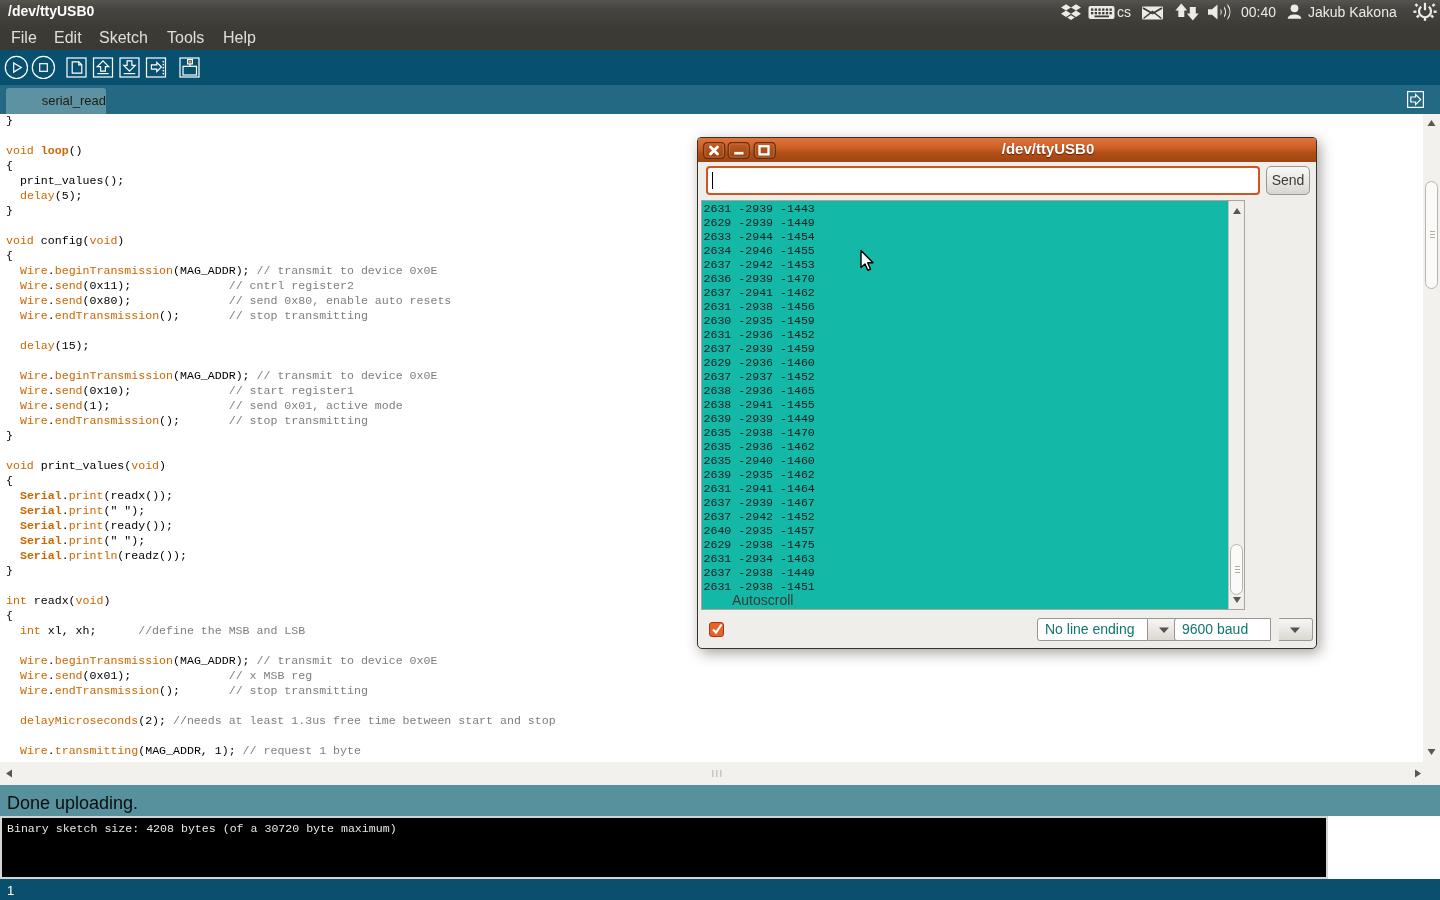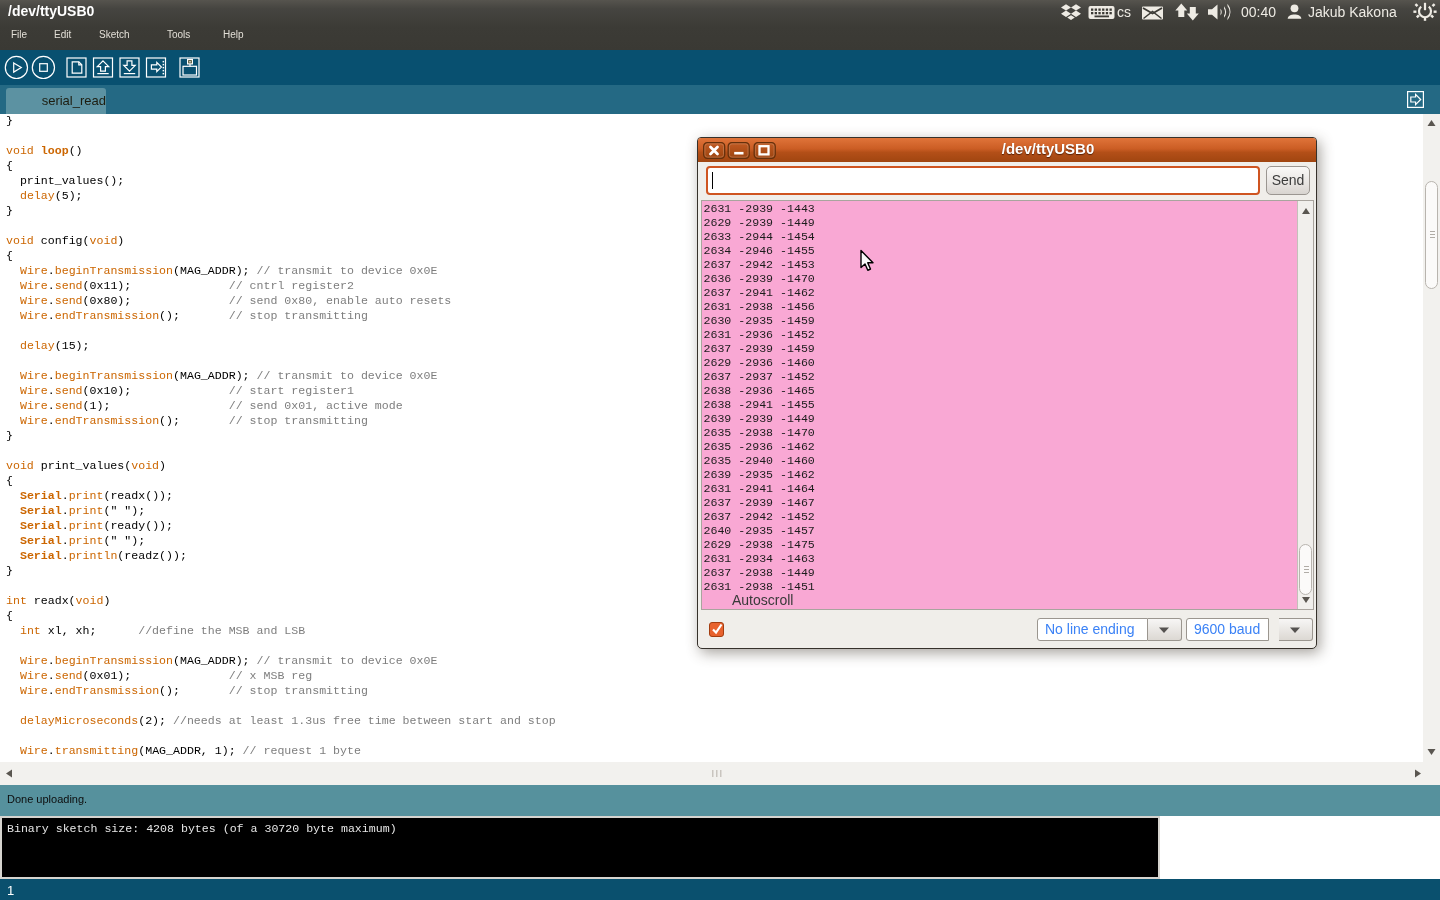--- a/index.html
+++ b/index.html
@@ -1,71 +1,71 @@
 <!DOCTYPE html>
 <html><head><meta charset="utf-8">
 <style>
   * { margin:0; padding:0; box-sizing:border-box; }
   html,body { width:1440px; height:900px; overflow:hidden; background:#fff;
     font-family:"Liberation Sans", sans-serif; }
   .abs { position:absolute; }
   #panel { left:0; top:0; width:1440px; height:50px;
     background:linear-gradient(#56544e 0%, #454440 18%, #3c3b36 55%, #3a3934 100%); }
   #wtitle { left:8px; top:3px; color:#fff; font-weight:bold; font-size:14px; }
-  .menuitem { top:29px; color:#e2ded6; font-size:10px; }
+  .menuitem { top:29px; color:#e2ded6; font-size:16px; }
   #toolbar { left:0; top:50px; width:1440px; height:35px; background:#085070; }
   #tabstrip { left:0; top:85px; width:1440px; height:29px; background:#246984; }
   #tab { left:6px; top:88px; width:100px; height:26px; background:#5c92a2;
     border-radius:3px 3px 0 0; color:#1d1d10; font-size:13px; text-align:right;
     padding-left:15px; line-height:26px; }
   #editor { left:0; top:114px; width:1423px; height:648px; background:#fff; overflow:hidden; }
   #code { position:absolute; left:6px; top:-1px; font-family:"Liberation Mono", monospace;
     font-size:11.6px; line-height:15px; color:#000; white-space:pre; }
   .k { color:#cc6600;margin-top:28px; }
   .b { color:#cc6600; font-weight:bold; }
   .c { color:#7e7e7e; }
   #vscroll { left:1423px; top:114px; width:17px; height:648px; background:#f2f1ee; }
   #vthumb { left:1.5px; top:67px; width:13px; height:108px; background:#fbfaf9;
     border:1px solid #b8b4ae; border-radius:7px; }
   #hscroll { left:0; top:762px; width:1440px; height:23px; background:#f2f1ee; }
   #status { left:0; top:785px; width:1440px; height:31px; background:#56919d;
-    color:#0d0d0d; font-size:11px; }
-  #console { left:0; top:816px; width:1160px; height:63px; background:#000;
+    color:#0d0d0d; font-size:18px; }
+  #console { left:0; top:816px; width:1328px; height:63px; background:#000;
     border:2px solid #d6d4cf; border-left-width:2px; border-right-width:2px;
     color:#e6e6e6; font-family:"Liberation Mono", monospace; font-size:11.6px; }
   #linestrip { left:0; top:879px; width:1440px; height:21px; background:#0a506e;
     color:#fff; font-size:13px; }
 
   
   #swin { left:697px; top:137px; width:620px; height:512px;
     border:1px solid #36312b; border-radius:4px 4px 5px 5px; background:#f0eeea;
     box-shadow:3px 4px 14px rgba(60,50,40,0.45); }
   #stitlebar { left:0; top:0; width:618px; height:24px; border-radius:3px 3px 0 0;
     background:linear-gradient(#e0743a 0%, #cb5d24 45%, #b34f18 60%, #a04510 100%); }
   #stitle { left:90px; top:2px; width:520px; text-align:center; color:#fff;
     font-weight:bold; font-size:15px; text-shadow:0 1px 1px rgba(60,20,0,0.8); }
   #sinput { left:8px; top:28px; width:554px; height:29px; background:#fff;
     border:2px solid #cf5420; border-radius:4px; }
   #sendbtn { left:568px; top:28px; width:44px; height:29px;
     background:linear-gradient(#f9f8f7 0%, #e8e5e2 60%, #d8d4d0 100%);
     border:1px solid #9b9691; border-radius:5px; color:#3c3c3c; font-size:14px;
     text-align:center; line-height:26px; }
-  #soutwrap { left:3px; top:62px; width:613px; height:410px; background:#f9a8d4;
+  #soutwrap { left:3px; top:62px; width:544px; height:410px; background:#14b8a6;
     border:1px solid #a9a49e; }
   #sout { position:absolute; left:1.5px; top:1px; font-family:"Liberation Mono", monospace;
     font-size:11.6px; line-height:14px; color:#1c1c1c; white-space:pre; }
   #soutsb { position:absolute; right:0; top:0; width:16px; height:408px;
     background:#f1efec; border-left:1px solid #c4c0ba; }
   #sthumb { position:absolute; left:1px; top:343px; width:13px; height:51px;
     background:#fbfaf9; border:1px solid #b8b4ae; border-radius:7px; }
   #checkbox { left:11px; top:484px; width:15px; height:15px; background:#e8622d;
     border:1px solid #a33d10; border-radius:3px; }
   #autoscroll { left:34px; top:454px; font-size:14px; color:#3a3a3a; }
   .combo-field { top:480px; height:23px; background:#fff; border:1px solid #9b968f;
-    border-radius:3px 0 0 3px; font-size:14px; color:#3b82f6; padding:2px 0 12px 7px; }
+    border-radius:3px 0 0 3px; font-size:14px; color:#0f766e; padding:2px 0 12px 7px; }
   .combo-btn { top:480px; width:34px; height:23px;
     background:linear-gradient(#f7f6f5, #dcd8d3); border:1px solid #9b968f;
     border-left:none; border-radius:0 3px 3px 0; }
 </style></head>
 <body>
 
 <div id="panel" class="abs"></div>
 <div id="wtitle" class="abs">/dev/ttyUSB0</div>
 <div class="abs menuitem" style="left:11px;">File</div>
 <div class="abs menuitem" style="left:54px;">Edit</div>
@@ -320,20 +320,20 @@
       </div>
   </div>
   <div id="checkbox" class="abs"><svg width="14" height="14" viewBox="0 0 14 14">
         <path d="M3 6.5 L6 9.5 L11.5 1.5" stroke="#fff" stroke-width="2.2" fill="none"></path>
       </svg></div>
   <div id="autoscroll" class="abs">Autoscroll</div>
   <div class="abs combo-field" style="left:339px; width:111px;">No line ending</div>
   <div class="abs combo-btn" style="left:450px;"><svg width="32" height="21" viewBox="0 0 32 21">
         <path d="M11 8.5 L21 8.5 L16 14 Z" fill="#555250"></path>
       </svg></div>
-  <div class="abs combo-field" style="left:488px; width:83px;">9600 baud</div>
+  <div class="abs combo-field" style="left:476px; width:97px;">9600 baud</div>
   <div class="abs combo-btn" style="left:581px;"><svg width="32" height="21" viewBox="0 0 32 21">
         <path d="M11 8.5 L21 8.5 L16 14 Z" fill="#555250"></path>
       </svg></div>
 </div>
 <svg class="abs" style="left:857px;top:247px;" width="20" height="27" viewBox="0 0 20 27">
 <path d="M4 3.5 L4 20.5 L8 17 L10.8 23.3 L13.5 22 L10.7 15.8 L16 15.8 Z" fill="#fafafa" stroke="#000" stroke-width="1.4" stroke-linejoin="round"></path>
 </svg>
 
 </body></html>

